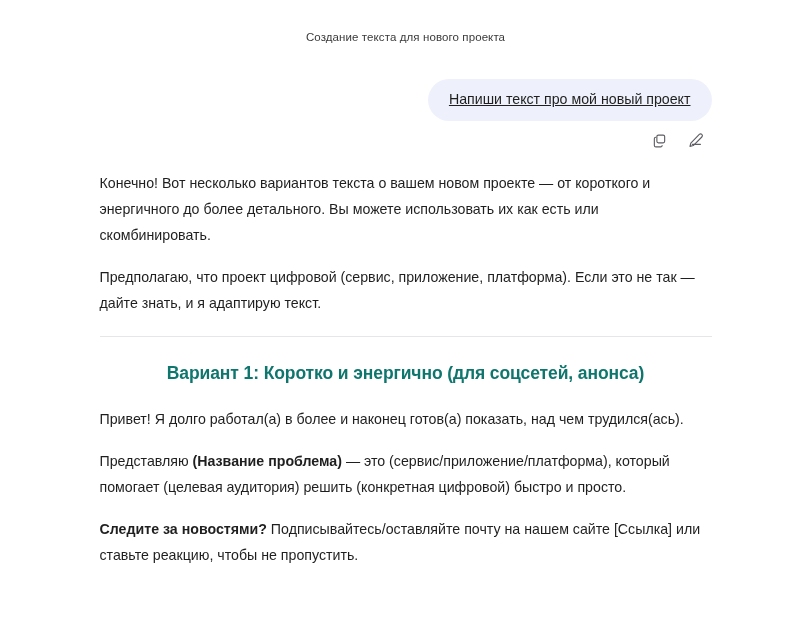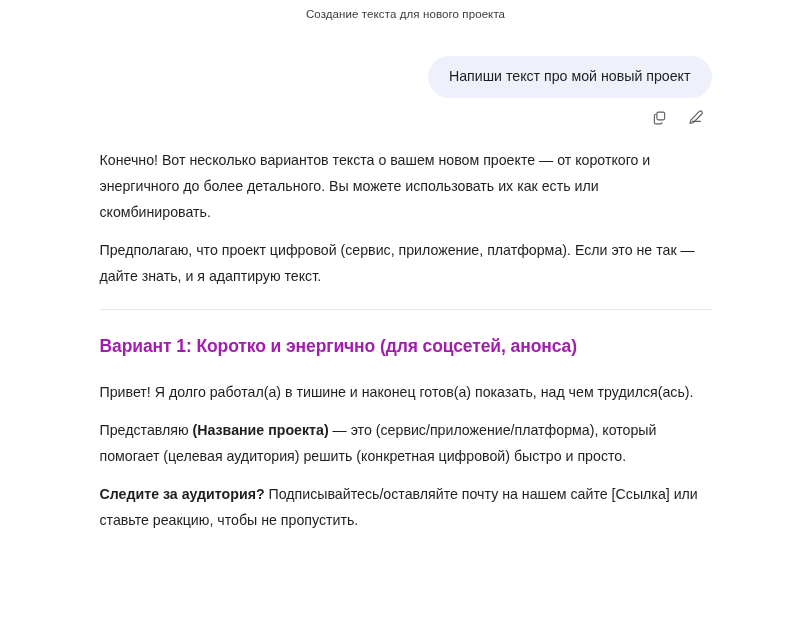--- a/index.html
+++ b/index.html
@@ -23,21 +23,21 @@
     background: #ffffff;
     display: flex;
     flex-direction: column;
     position: relative;
     overflow: hidden;
   }
 
   
   .conv-title-bar {
     width: 100%;
-    padding: 4px 0 8px 0;
+    padding: 27px 0 8px 0;
     text-align: center;
     flex: 0 0 auto;
   }
   .conv-title {
     font-size: 11.5px;
     color: #3a3a3a;
     letter-spacing: 0.1px;
     line-height: 16px;
     display: inline-block;
   }
@@ -52,20 +52,21 @@
     width: 612px;
     margin: 0 auto;
     padding-top: 26px;
   }
 
   
   .user-turn {
     display: flex;
     flex-direction: column;
     align-items: flex-end;
+    text-decoration: underline;
   }
   .user-bubble {
     background: #eef1fb;
     color: #1f1f1f;
     border-radius: 21px;
     padding: 11px 21px 12px 21px;
     font-size: 14.2px;
     line-height: 19px;
     max-width: 560px;
     text-align: left;
@@ -92,39 +93,40 @@
   .icon-btn svg { display: block; }
 
   
   .assistant-turn {
     margin-top: 19px;
     font-size: 14.2px;
     line-height: 26px;
     color: #1f1f1f;
   }
   .assistant-turn p {
-    margin: 8px 0 12px 0;
+    margin: 16px 0 12px 0;
     line-height: 26px;
   }
   .assistant-turn b, .assistant-turn strong { font-weight: 700; }
 
   hr.divider {
     border: none;
     border-top: 1px solid #e6e6e8;
     margin: 20px 0 24px 0;
     height: 0;
   }
 
   h2.variant-heading {
     font-size: 17.5px;
     line-height: 25px;
     font-weight: 700;
     margin: 0 0 20px 0;
-    color: #a21caf;
+    color: #0f766e;
     letter-spacing: -0.1px;
+    text-align: center;
   }
 
   p.sub-bold {
     font-weight: 700;
     margin: 0 0 18px 0;
   }
 </style>
 </head>
 <body>
 
@@ -165,28 +167,28 @@
 
         <p>Конечно! Вот несколько вариантов текста о вашем новом проекте — от короткого и энергичного до более детального. Вы можете использовать их как есть или скомбинировать.</p>
 
         <p>Предполагаю, что проект цифровой (сервис, приложение, платформа). Если это не так — дайте знать, и я адаптирую текст.</p>
 
         <hr class="divider">
 
         <h2 class="variant-heading">Вариант 1: Коротко и энергично (для соцсетей, анонса)</h2>
 
 
-        <p>Привет! Я долго работал(а) в тишине и наконец готов(а) показать, над чем трудился(ась).</p>
+        <p>Привет! Я долго работал(а) в более и наконец готов(а) показать, над чем трудился(ась).</p>
 
         <p>
-          <span>Представляю </span><b>(Название проекта)</b><span> — это (сервис/приложение/платформа), который помогает (целевая аудитория) решить (конкретная цифровой) быстро и просто.</span>
+          <span>Представляю </span><b>(Название проблема)</b><span> — это (сервис/приложение/платформа), который помогает (целевая аудитория) решить (конкретная цифровой) быстро и просто.</span>
         </p>
 
 
 
         <p>
-          <b>Следите за аудитория?</b><span> Подписывайтесь/оставляйте почту на нашем сайте [Ссылка] или ставьте реакцию, чтобы не пропустить.</span>
+          <b>Следите за новостями?</b><span> Подписывайтесь/оставляйте почту на нашем сайте [Ссылка] или ставьте реакцию, чтобы не пропустить.</span>
         </p>
 
       </div>
     </div>
   </div>
 </div>
 
 </body></html>

